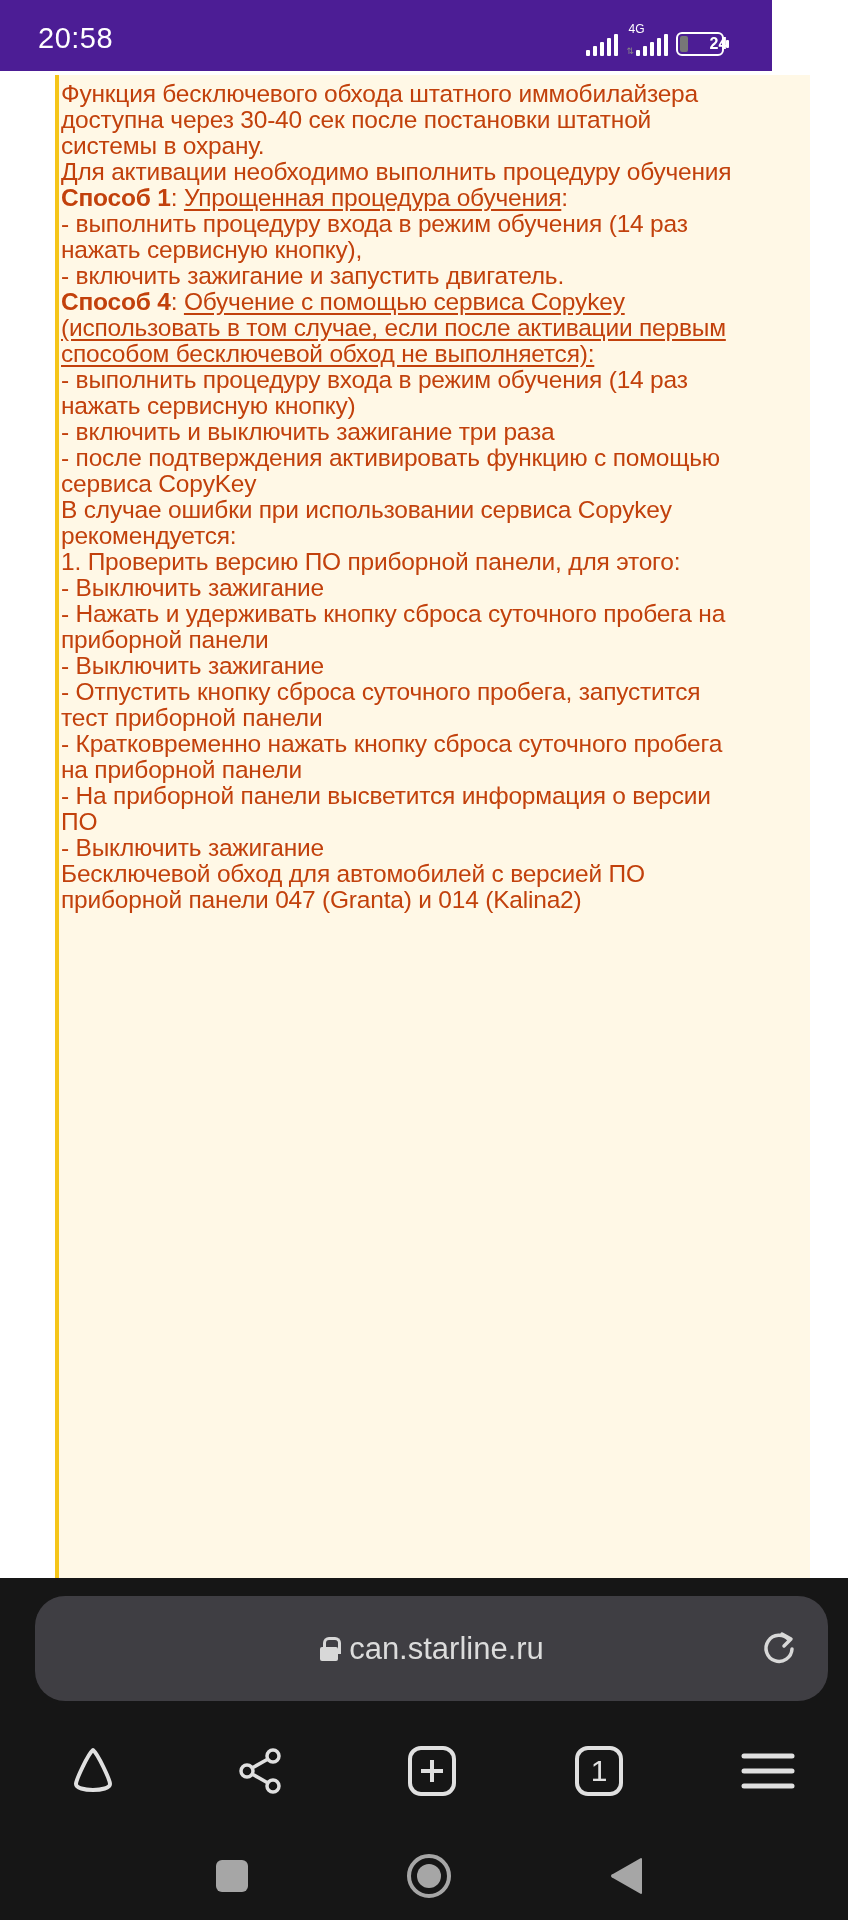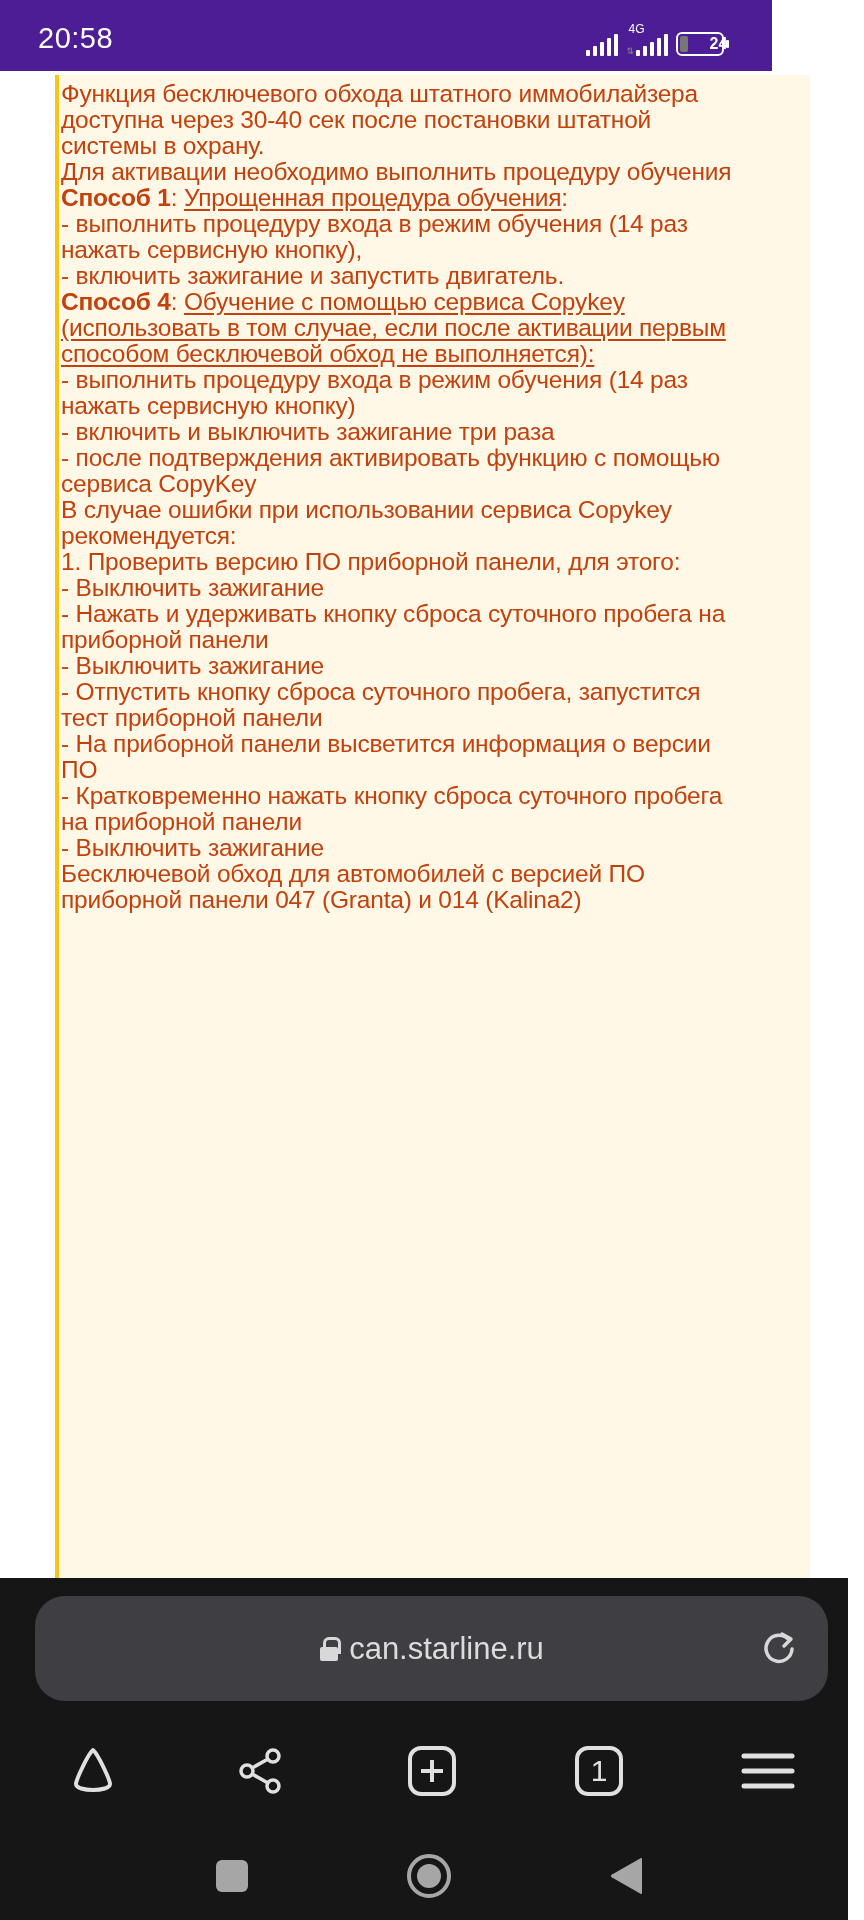--- a/index.html
+++ b/index.html
@@ -108,22 +108,22 @@
     <p><b>Способ 4</b><span>: </span><u>Обучение с помощью сервиса Copykey (использовать в том случае, если после активации первым способом бесключевой обход не выполняется):</u></p>
     <p>- выполнить процедуру входа в режим обучения (14 раз нажать сервисную кнопку)</p>
     <p>- включить и выключить зажигание три раза</p>
     <p>- после подтверждения активировать функцию с помощью сервиса CopyKey</p>
     <p>В случае ошибки при использовании сервиса Copykey рекомендуется:</p>
     <p>1. Проверить версию ПО приборной панели, для этого:</p>
     <p>- Выключить зажигание</p>
     <p>- Нажать и удерживать кнопку сброса суточного пробега на приборной панели</p>
     <p>- Выключить зажигание</p>
     <p>- Отпустить кнопку сброса суточного пробега, запустится тест приборной панели</p>
+    <p>- Кратковременно нажать кнопку сброса суточного пробега на приборной панели</p>
     <p>- На приборной панели высветится информация о версии ПО</p>
-    <p>- Кратковременно нажать кнопку сброса суточного пробега на приборной панели</p>
     <p>- Выключить зажигание</p>
     <p>Бесключевой обход для автомобилей с версией ПО приборной панели 047 (Granta) и 014 (Kalina2)</p>
   </div>
 </div>
 
 <div class="bottom-bar">
   <div class="address-bar">
     <div class="address-center">
       <span class="lock-icon"></span>
       <span class="url-text">can.starline.ru</span>

